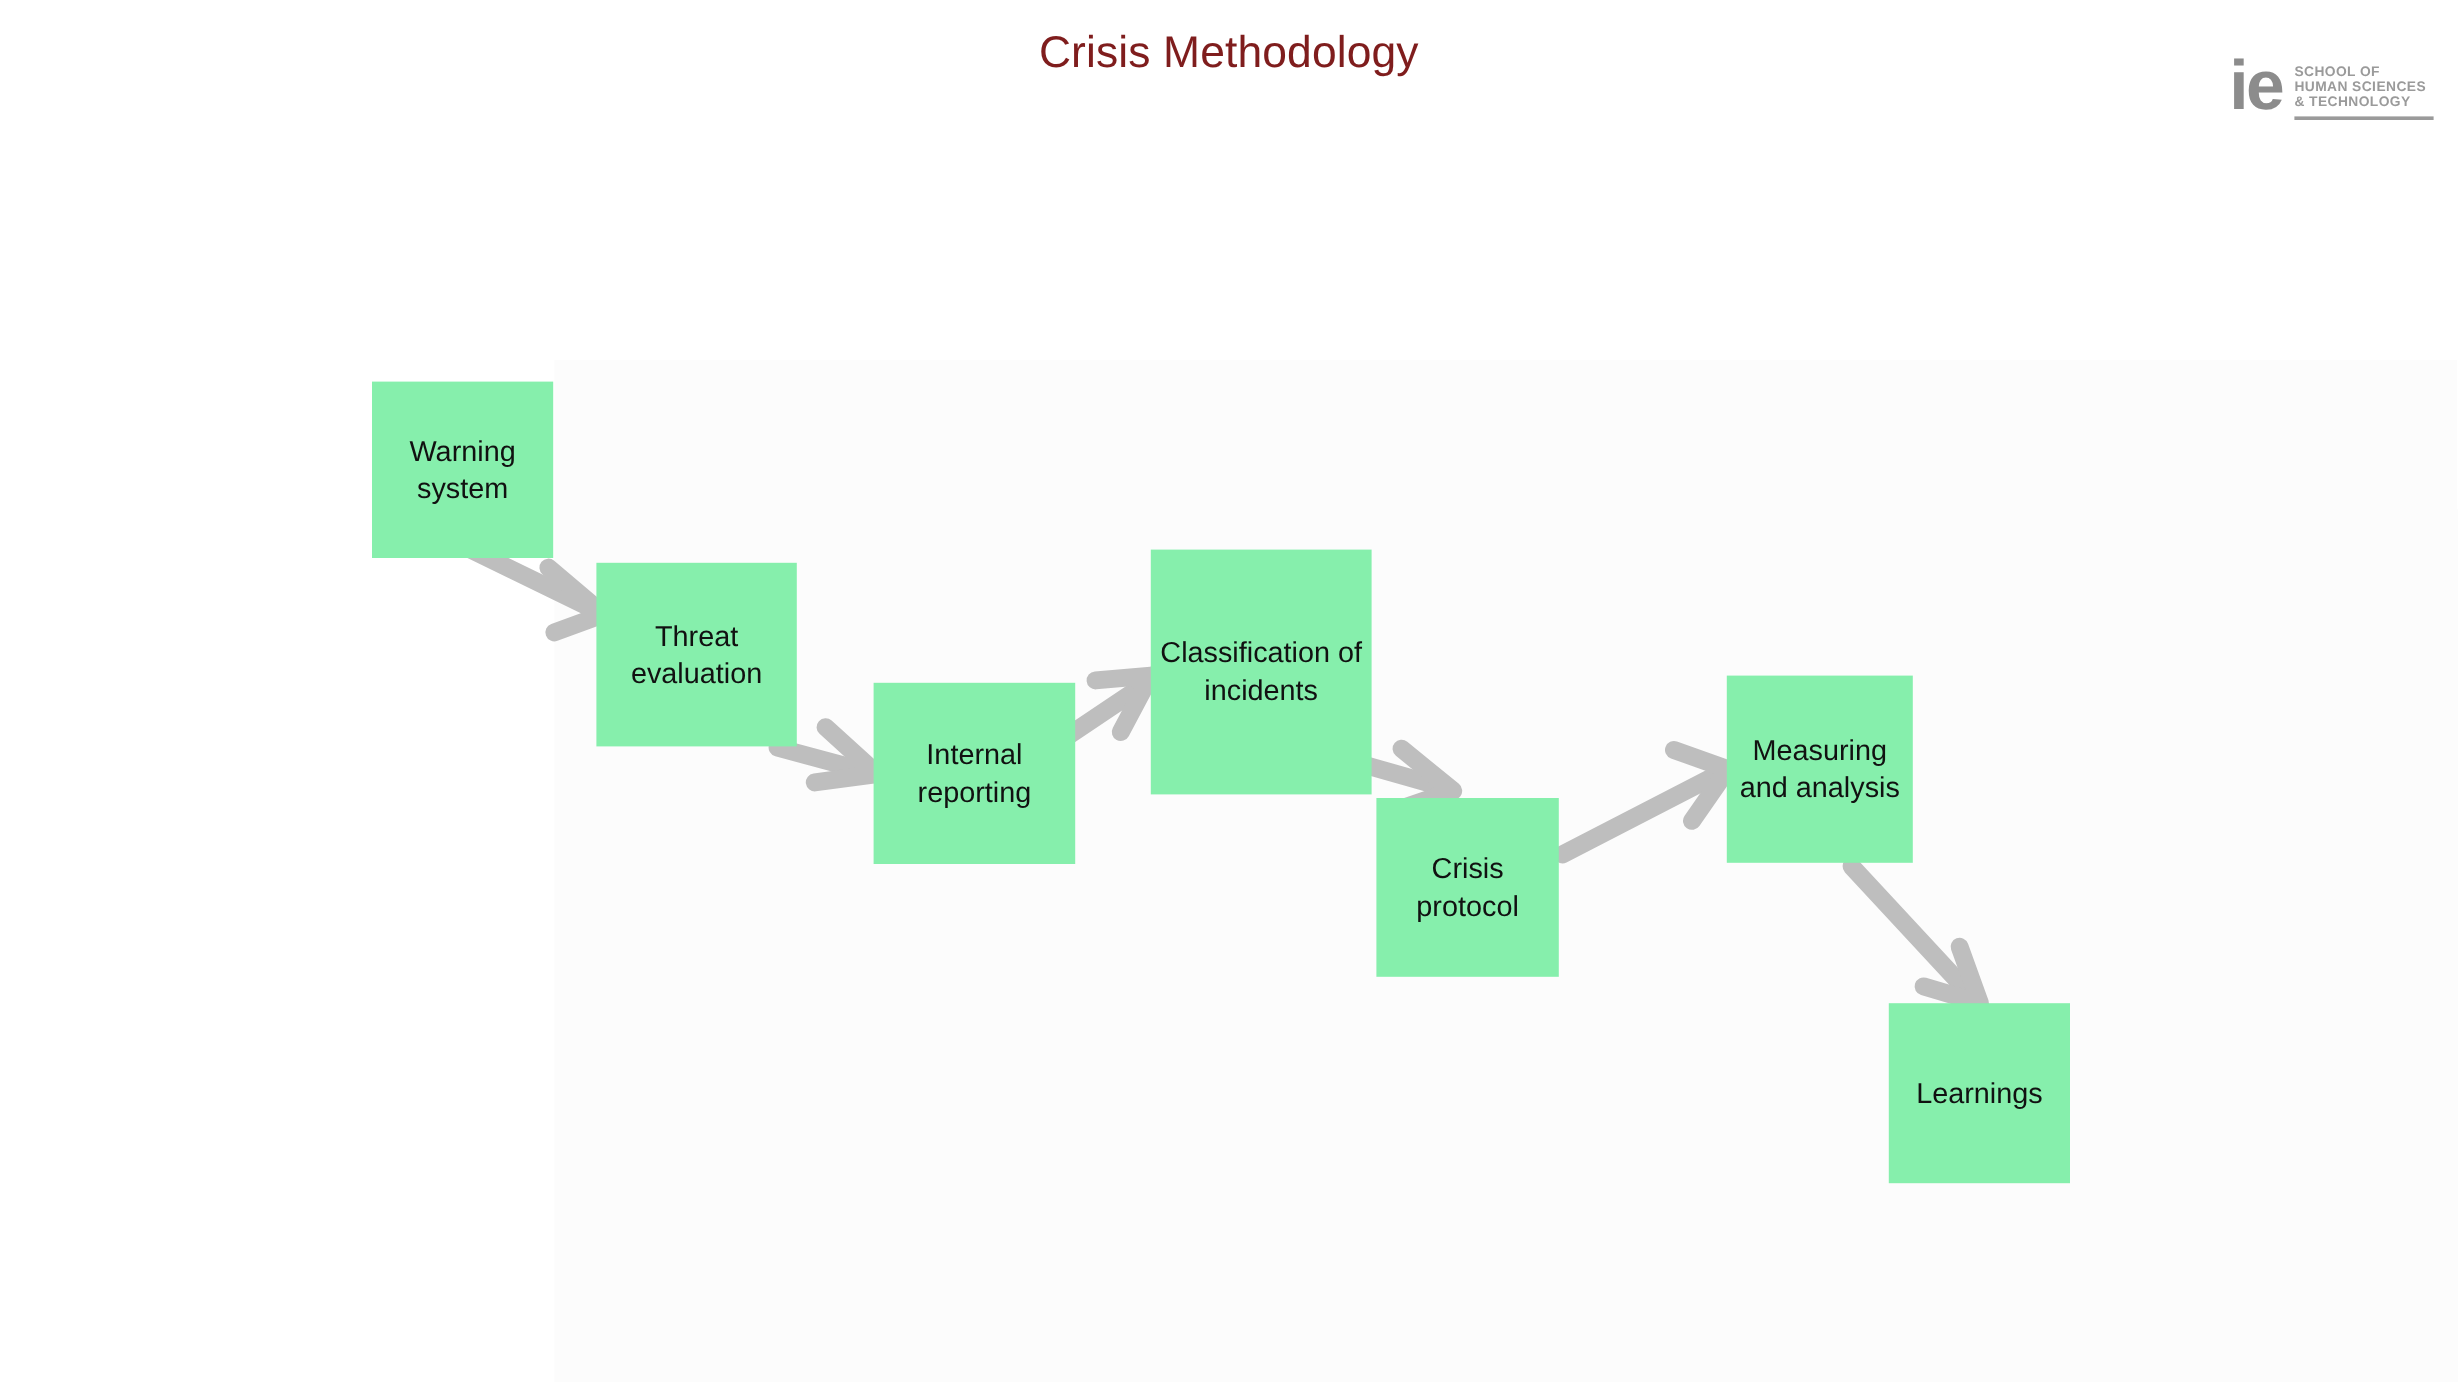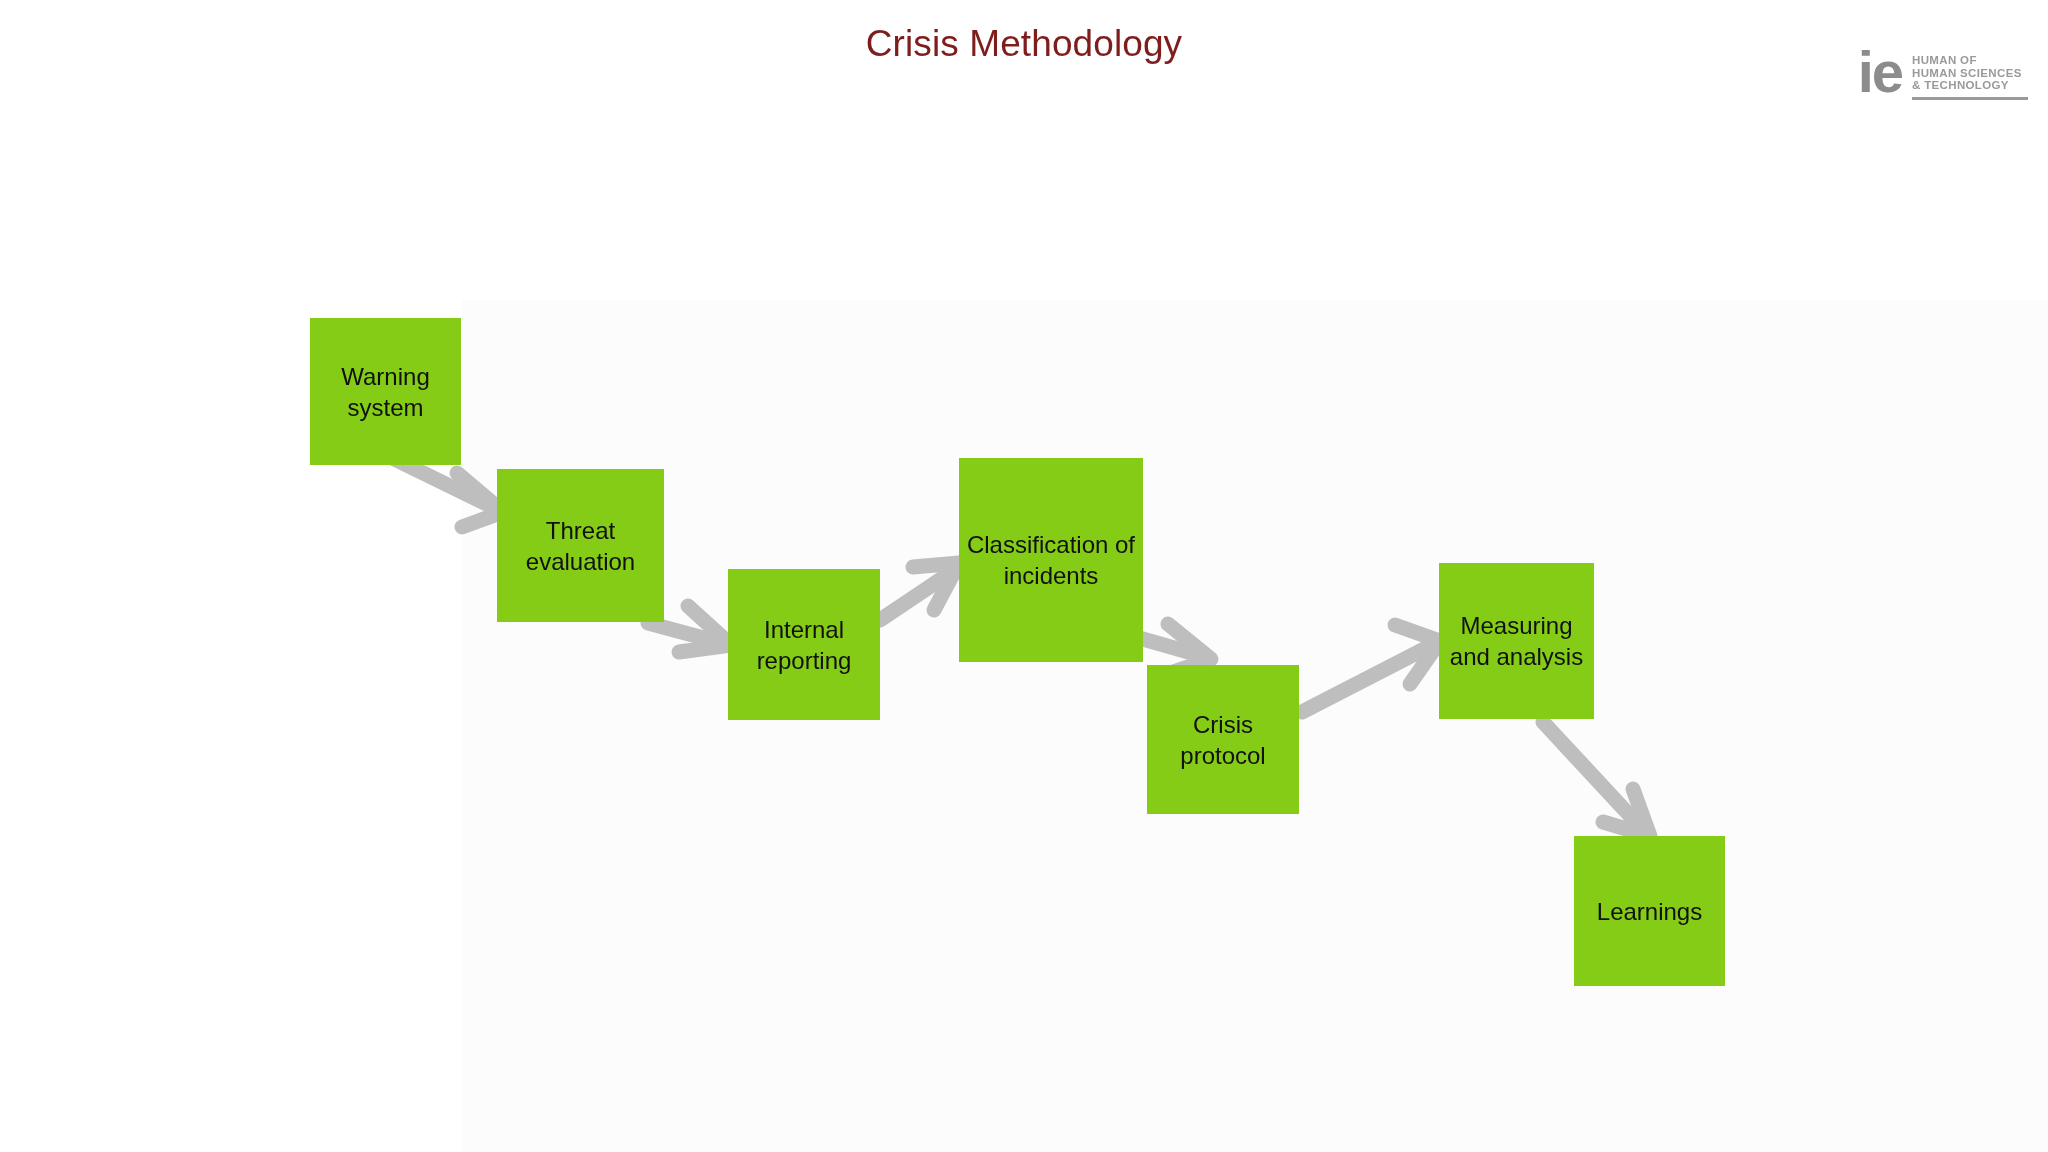--- a/index.html
+++ b/index.html
@@ -70,21 +70,21 @@
   }
   .logo-rule {
     margin-top: 5px;
     height: 3px;
     width: 116px;
     background: #9a9a9a;
   }
   
   .node {
     position: absolute;
-    background: #84cc16;
+    background: #86efac;
     color: #111111;
     display: flex;
     align-items: center;
     justify-content: center;
     text-align: center;
     font-size: 24px;
     line-height: 31px;
     box-sizing: border-box;
     padding: 0 6px;
     z-index: 3;
@@ -107,21 +107,21 @@
 
 <div id="slide">
 
   <div class="bg-panel"></div>
 
   <div class="slide-title">Crisis Methodology</div>
 
   <div class="logo">
     <div class="logo-mark">ie</div>
     <div class="logo-text">
-      <div class="logo-line">HUMAN OF</div>
+      <div class="logo-line">SCHOOL OF</div>
       <div class="logo-line">HUMAN SCIENCES</div>
       <div class="logo-line">&amp; TECHNOLOGY</div>
       <div class="logo-rule"></div>
     </div>
   </div>
 
   <svg id="arrows" viewBox="0 0 2048 1152">
     <g fill="none" stroke="#BEBEBE" stroke-width="15" stroke-linecap="round" stroke-linejoin="round">
 
       <g>
@@ -158,21 +158,21 @@
   </svg>
 
   <div class="node" style="left:310px; top:318px; width:151px; height:147px;">
     <span>Warning system</span>
   </div>
 
   <div class="node" style="left:497px; top:469px; width:167px; height:153px;">
     <span>Threat evaluation</span>
   </div>
 
-  <div class="node" style="left:728px; top:569px; width:152px; height:151px;">
+  <div class="node" style="left:728px; top:569px; width:168px; height:151px;">
     <span>Internal reporting</span>
   </div>
 
   <div class="node" style="left:959px; top:458px; width:184px; height:204px;">
     <span>Classification of incidents</span>
   </div>
 
   <div class="node" style="left:1147px; top:665px; width:152px; height:149px;">
     <span>Crisis protocol</span>
   </div>

